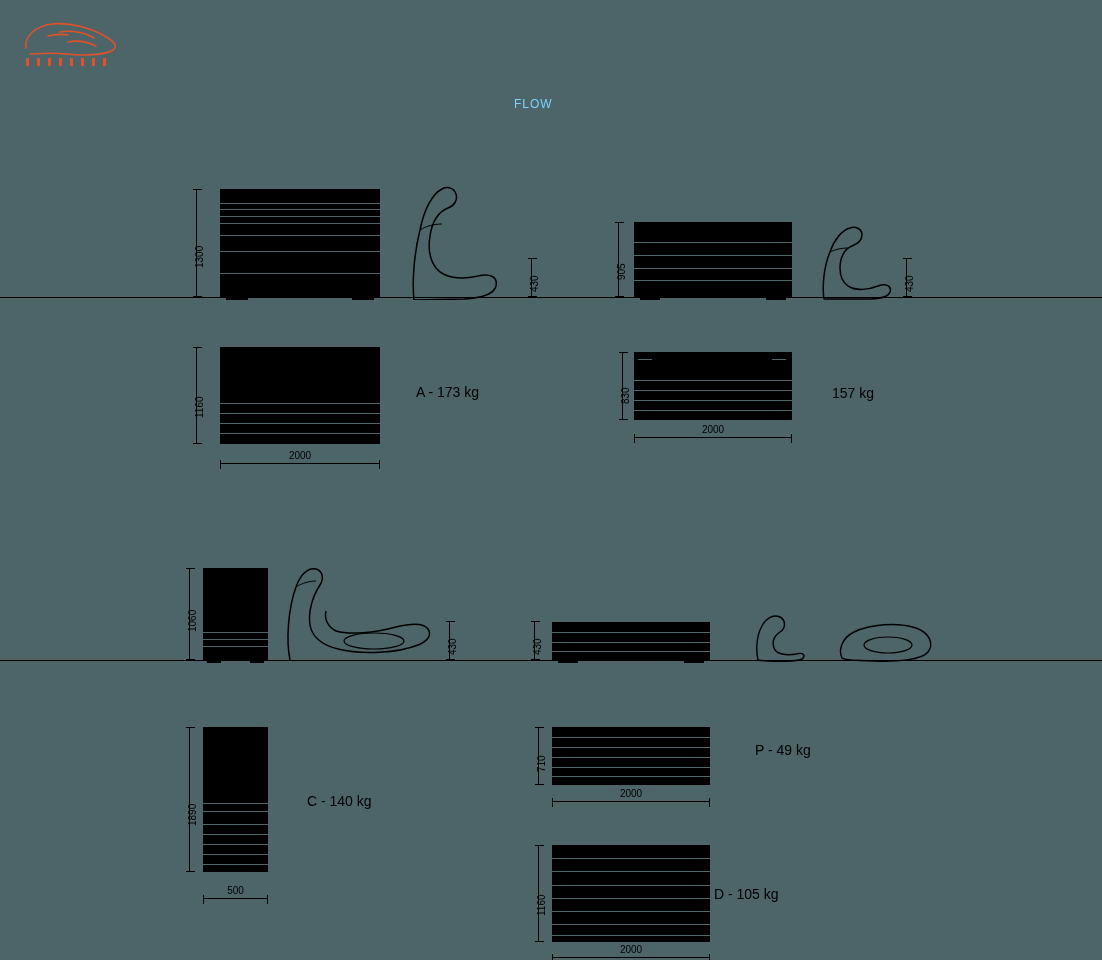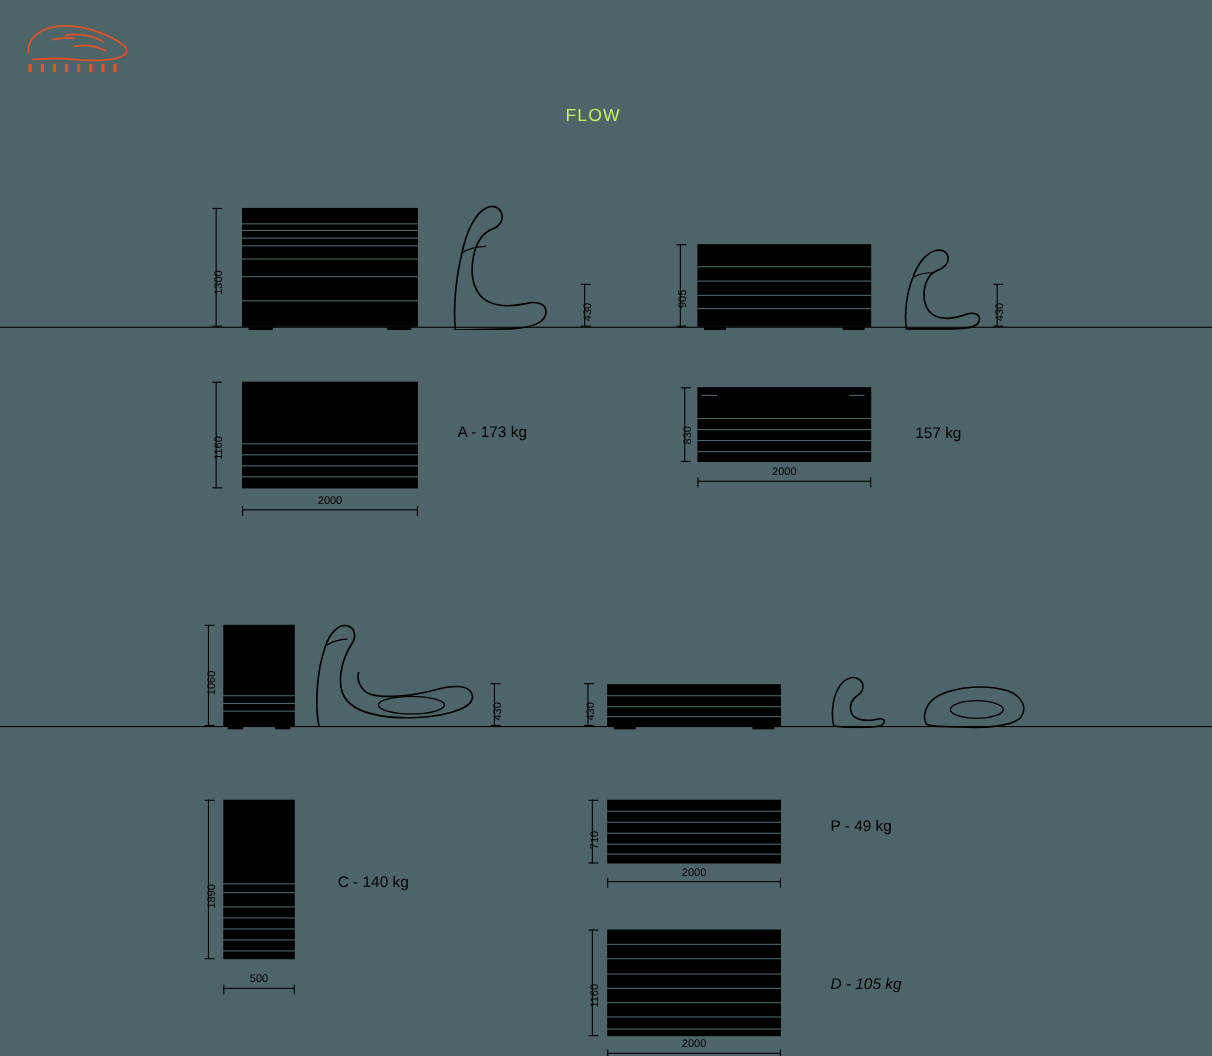--- a/index.html
+++ b/index.html
@@ -22,22 +22,22 @@
   
   #brand {
     left: 18px; top: 14px; width: 110px; height: 50px;
   }
   #brand svg { display: block; }
 
   
   #flow-title {
     left: 0; top: 97px; width: 1102px;
     text-align: center;
-    color: #bef264;
-    font-size: 16px;
+    color: #7dd3fc;
+    font-size: 12px;
     letter-spacing: 1px;
   }
   
   #flow-title { text-align: left; left: 514px; width: 200px; }
 
   
   .ground {
     left: 0; width: 1102px; height: 0;
     border-top: 1px solid #000;
   }
@@ -307,15 +307,15 @@
     <div class="slat" style="top:40px;"></div>
     <div class="slat" style="top:53px;"></div>
     <div class="slat" style="top:66px;"></div>
     <div class="slat" style="top:79px;"></div>
     <div class="slat" style="top:90px;"></div>
   </div>
   <div class="abs dim-v" style="left:538px; top:845px; height:97px;"></div>
   <div class="dim-label-v" style="left:536px; top:916px;">1160</div>
   <div class="abs dim-h" style="left:552px; top:957px; width:158px;"></div>
   <div class="dim-label-h" style="left:552px; top:944px; width:158px;">2000</div>
-  <div class="abs caption" style="left:755px; top:886px;font-style:italic;">D - 105 kg</div>
+  <div class="abs caption" style="left:714px; top:886px;">D - 105 kg</div>
 
 </div>
 
 </body></html>

